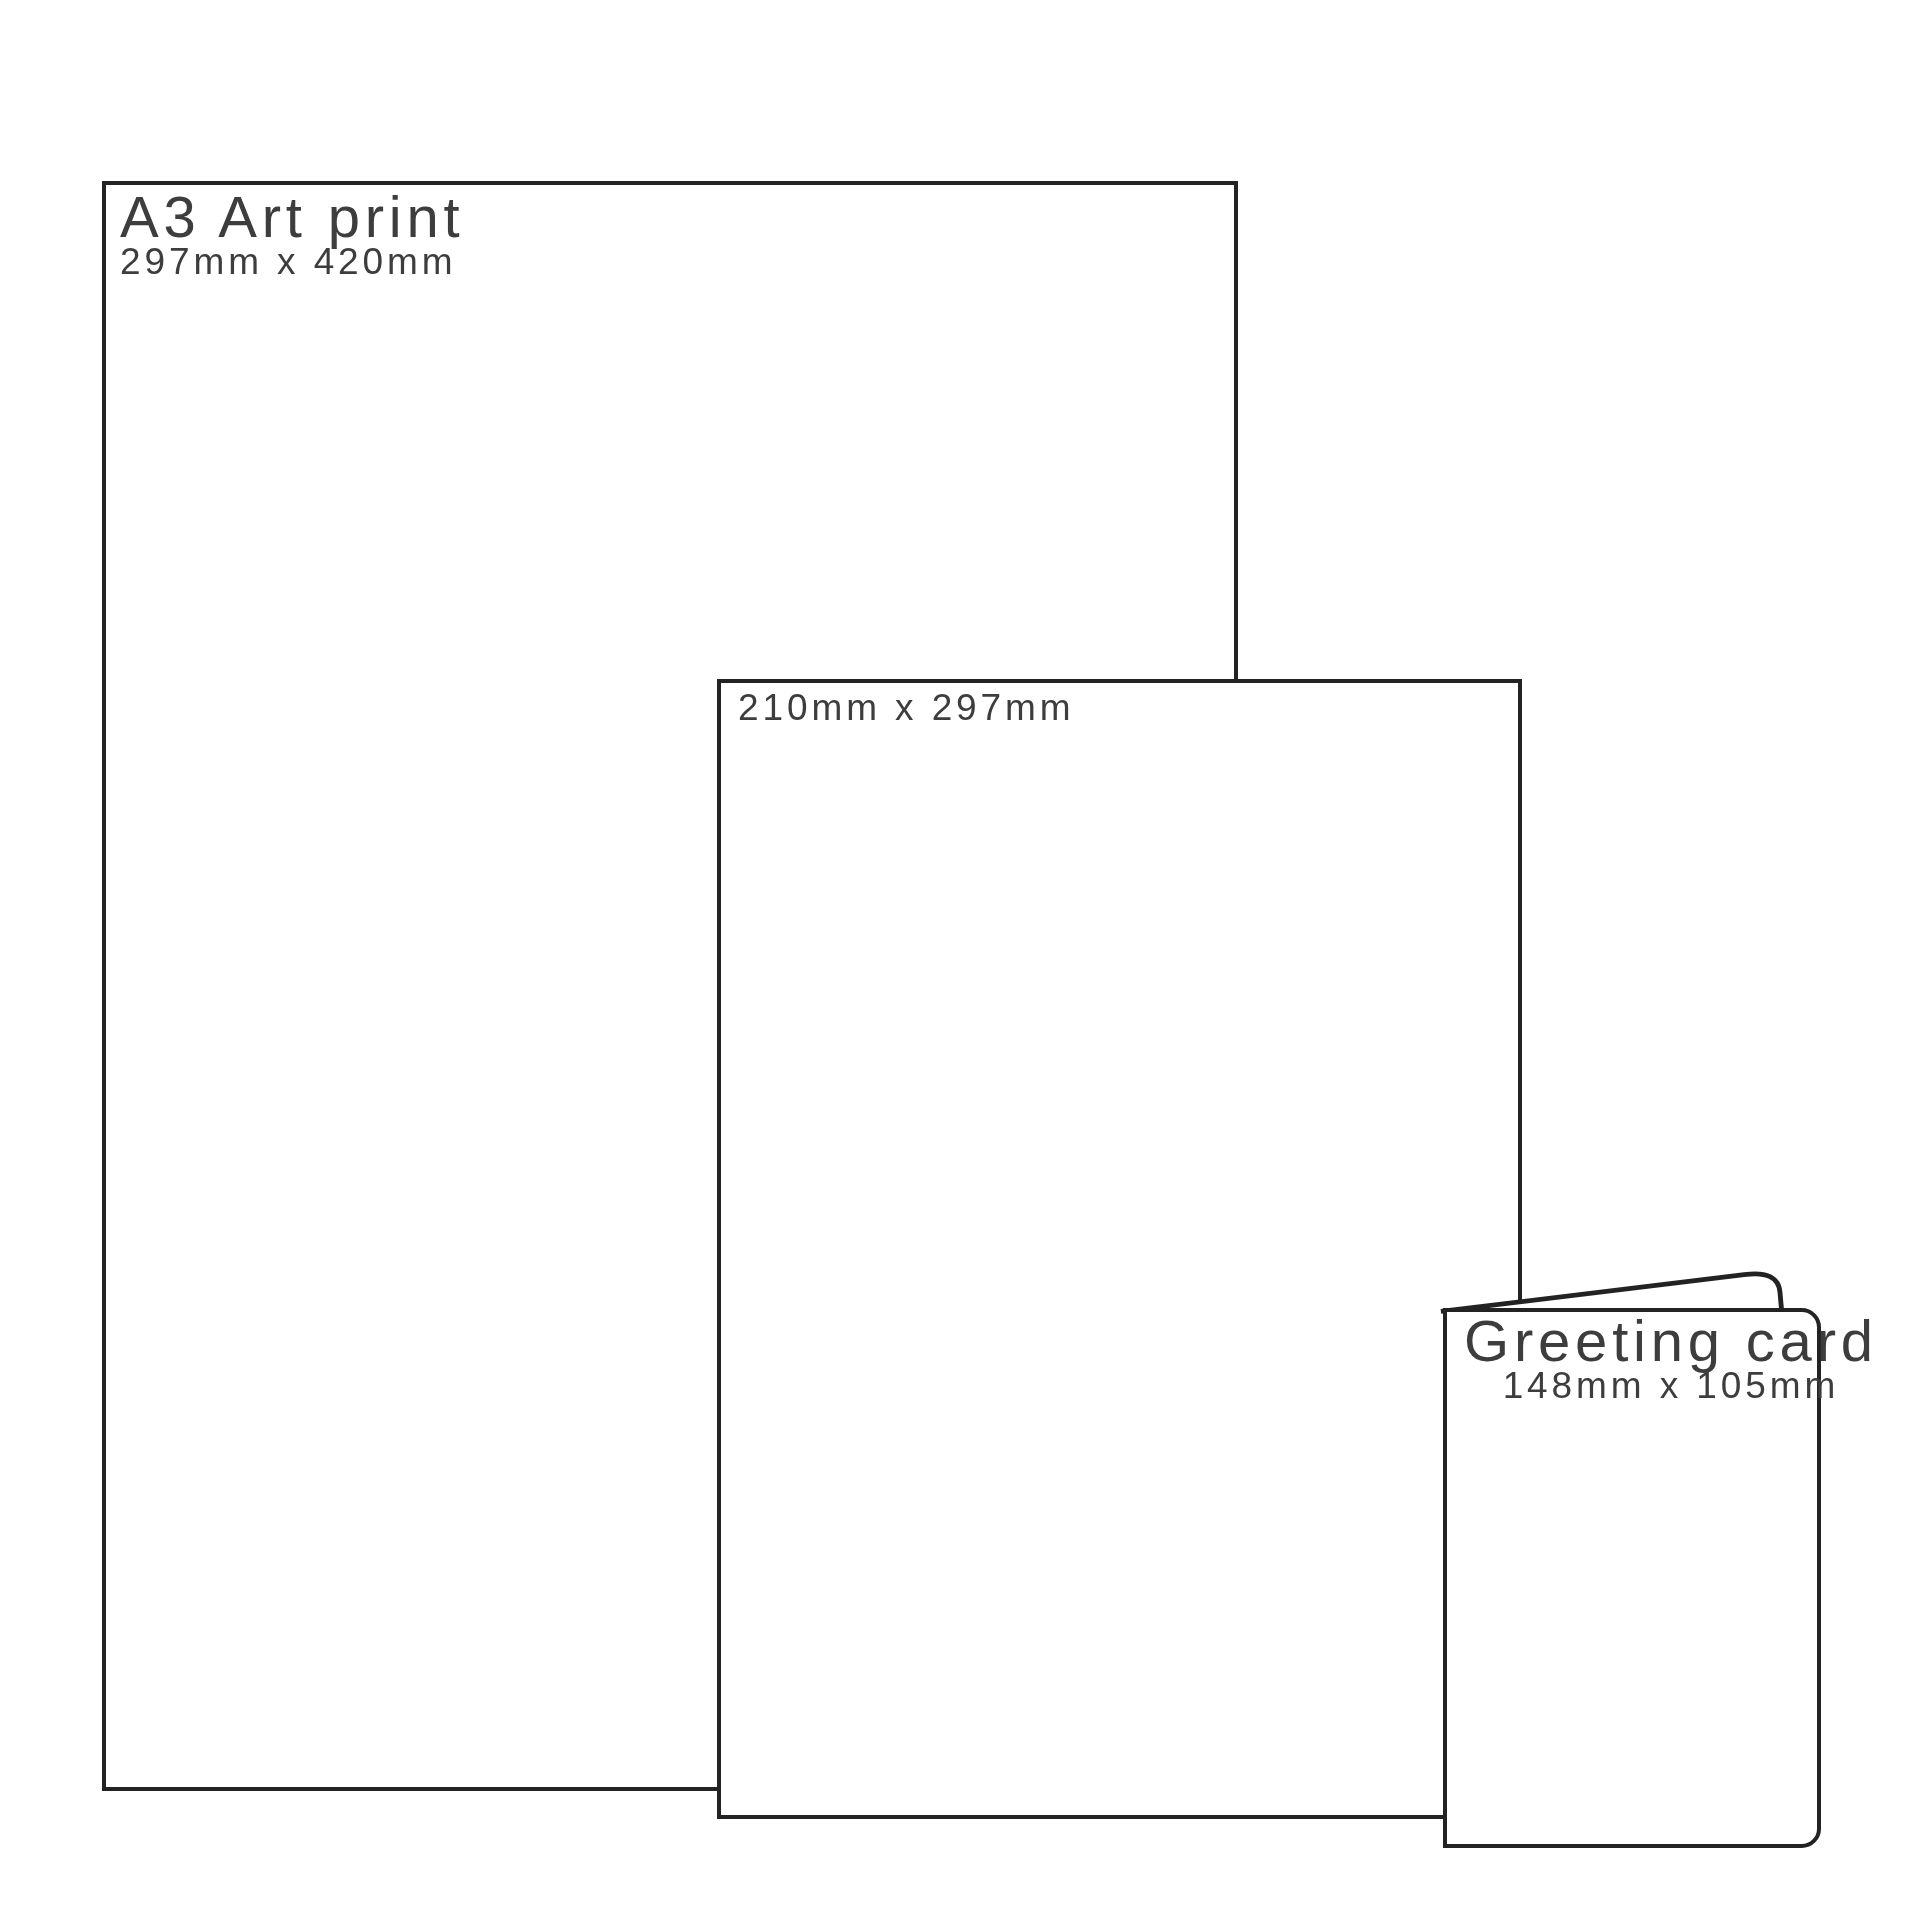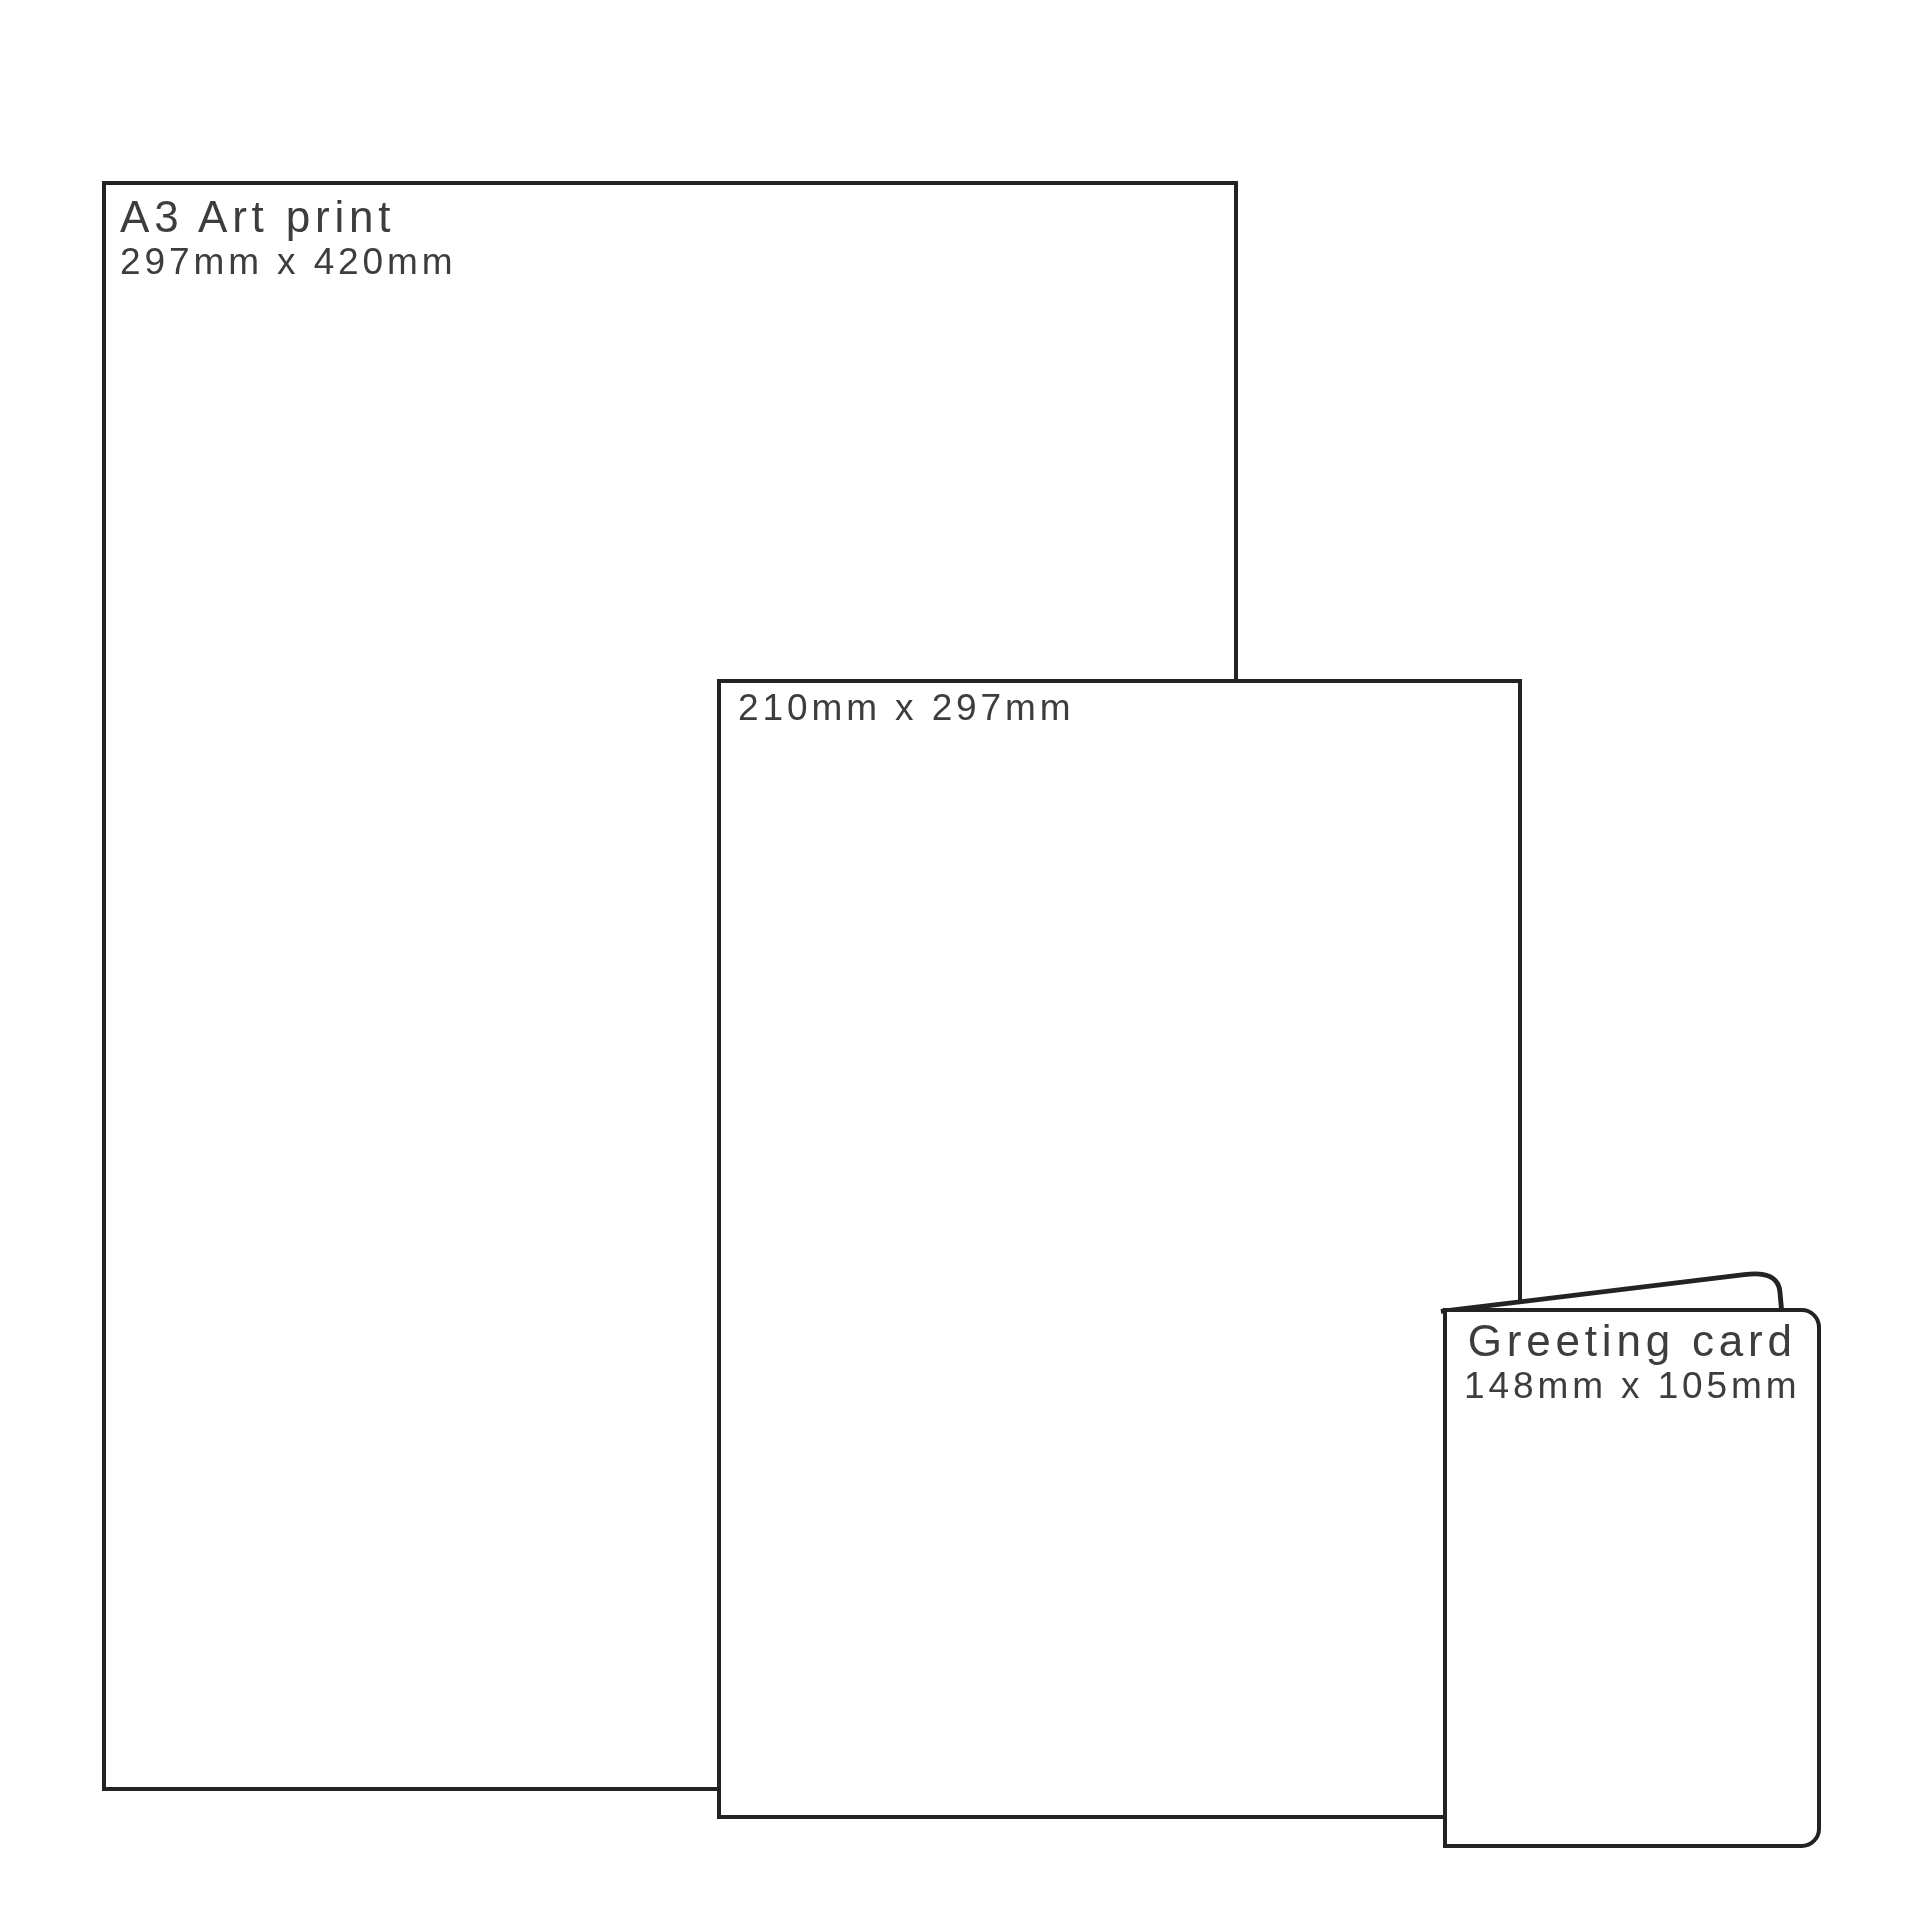--- a/index.html
+++ b/index.html
@@ -34,21 +34,21 @@
     height: 1140px;
   }
   .label {
     position: absolute;
     color: #3d3d3d;
     font-weight: 300;
     white-space: nowrap;
   }
   .label .title {
     display: block;
-    font-size: 44px;
+    font-size: 58px;
     line-height: 50px;
     letter-spacing: 4.8px;
   }
   .label .dims {
     display: block;
     font-size: 37px;
     line-height: 39px;
     letter-spacing: 3.9px;
   }
   .label-a3 { left: 120px; top: 192px; }

